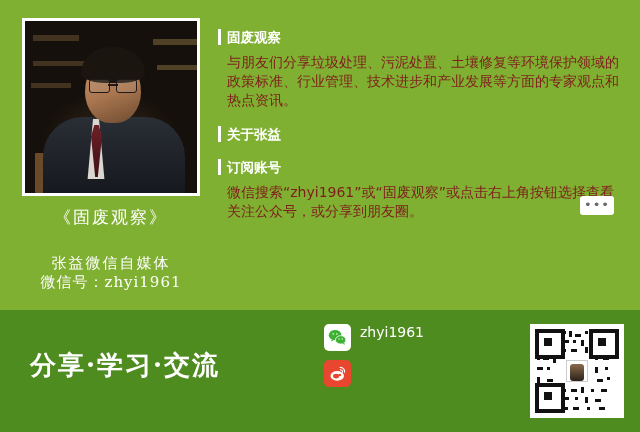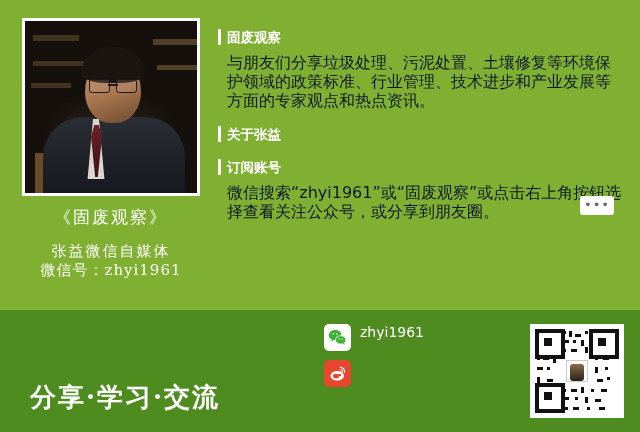--- a/index.html
+++ b/index.html
@@ -73,55 +73,54 @@
   .tie{
     position:absolute;left:66px;top:104px;width:11px;height:52px;
     background:linear-gradient(180deg,#6d2026,#3d1016);
     clip-path:polygon(30% 0,70% 0,100% 22%,62% 100%,38% 100%,0 22%);
   }
   .caption{
     position:absolute;left:8px;top:206px;width:206px;
     text-align:center;color:#ffffff;
     font-family:"DejaVu Serif","Liberation Serif",serif;
   }
-  .cap1{font-size:17px;letter-spacing:2px;margin-bottom:13px;}
+  .cap1{font-size:17px;letter-spacing:2px;margin-bottom:25px;}
   .cap2{font-size:15px;letter-spacing:2px;}
   .cap3{font-size:15px;letter-spacing:1px;}
   
   .blocks{
     position:absolute;left:218px;top:28px;width:404px;
   }
   .block{margin-bottom:15px;position:relative;}
   .bhead{
     position:relative;padding-left:9px;
     color:#ffffff;font-size:13.5px;font-weight:bold;line-height:18px;
     margin-bottom:7px;
   }
   .bhead:before{
     content:"";position:absolute;left:0;top:1px;width:3px;height:16px;background:#ffffff;
   }
   .bbody{
-    color:#0f172a;font-size:16px;line-height:19px;
+    color:#7f1d1d;font-size:14px;line-height:19px;
     padding-left:9px;
   }
   .dots{
     position:absolute;right:8px;top:38px;
     width:34px;height:19px;border-radius:3px;background:#ffffff;
     color:#6a6a6a;font-size:13px;line-height:17px;text-align:center;letter-spacing:1px;
   }
   
   .bottom{
     position:absolute;left:0;top:310px;width:640px;height:122px;
     background:#4f8c1f;
   }
   .slogan{
     position:absolute;left:30px;top:38px;
     color:#ffffff;font-size:26px;font-weight:bold;letter-spacing:2px;
     font-family:"DejaVu Serif","Liberation Serif",serif;
-    margin-top:32px;
   }
   .social{
     position:absolute;left:324px;top:14px;width:180px;
   }
   .srow{display:flex;align-items:flex-start;height:33px;margin-bottom:3px;}
   .sicon{
     width:27px;height:27px;border-radius:5px;margin-right:9px;
     display:flex;align-items:center;justify-content:center;flex:0 0 auto;
   }
   .sicon.wechat{background:#ffffff;}

